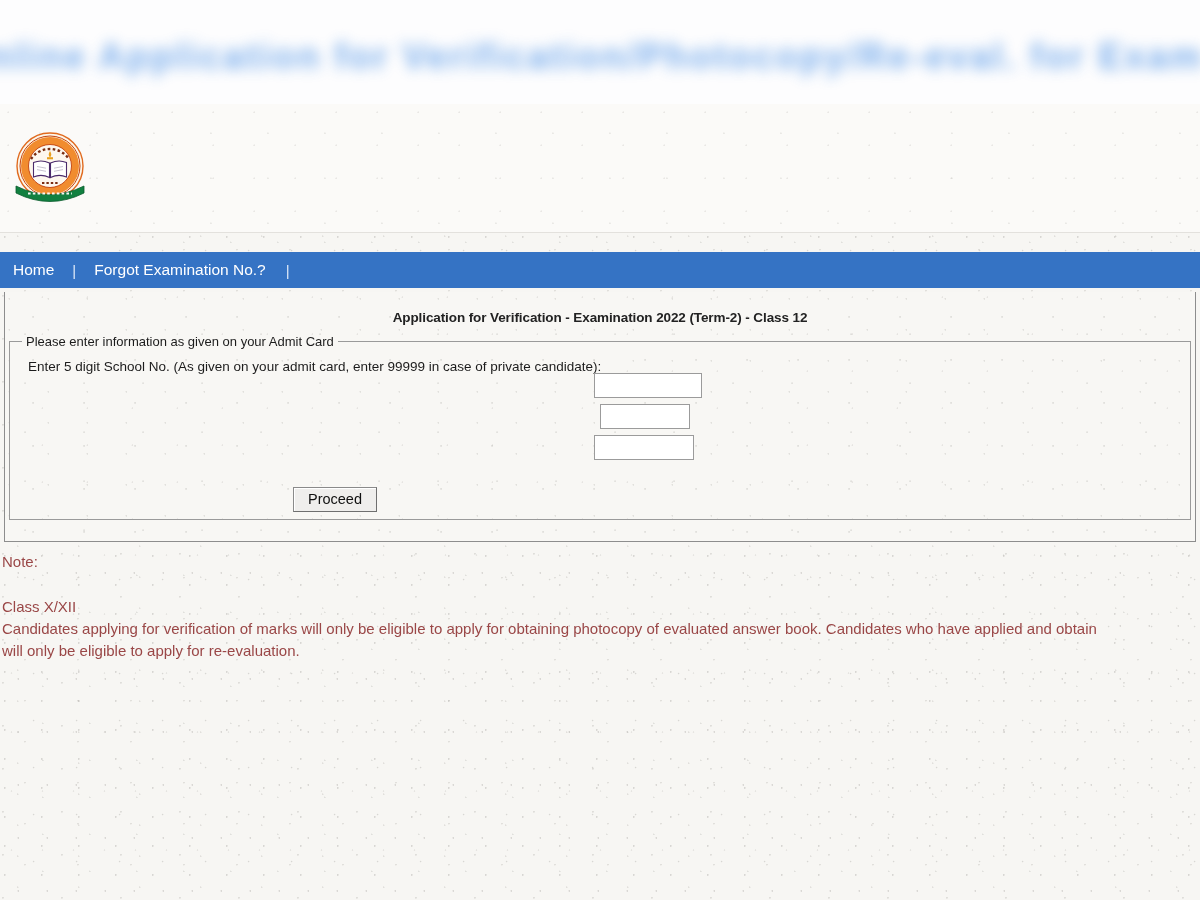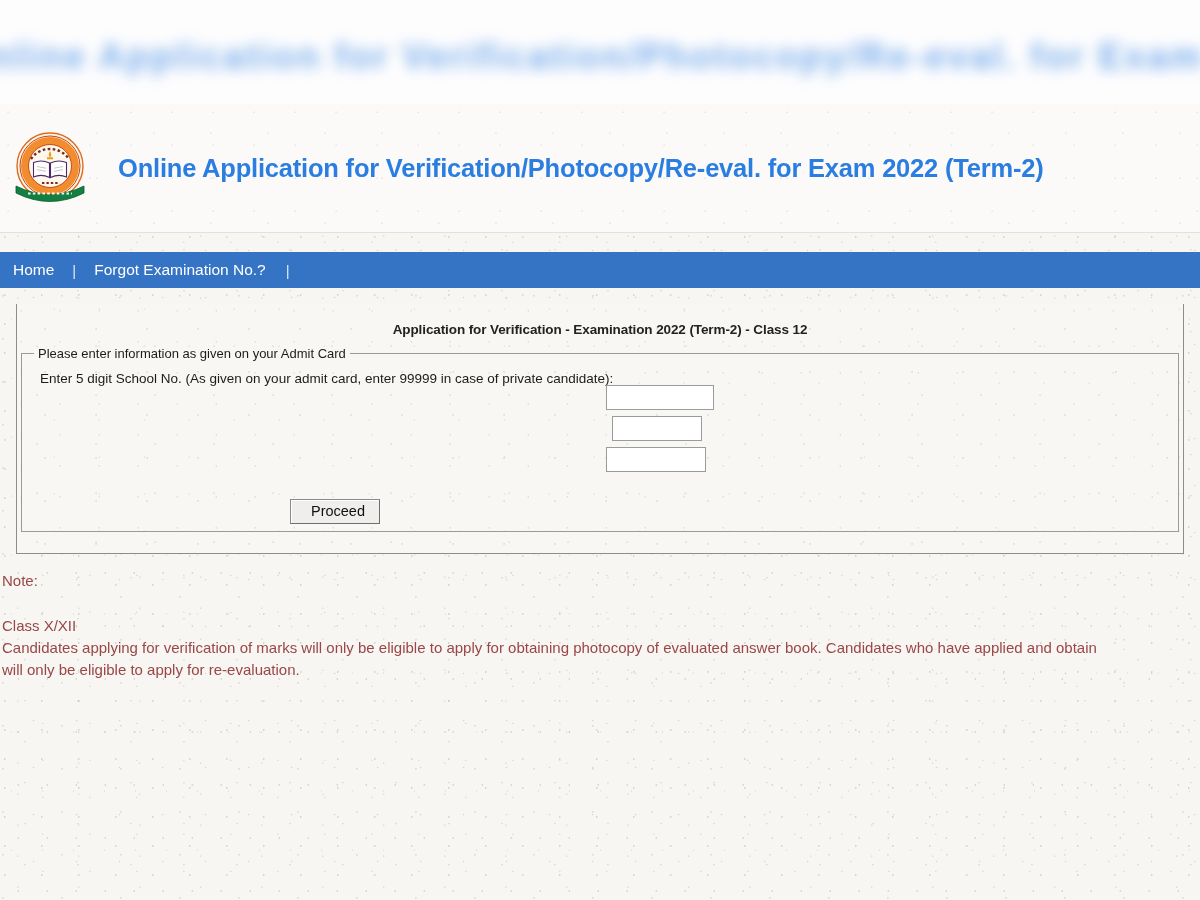--- a/index.html
+++ b/index.html
@@ -127,21 +127,21 @@
     padding: 0 14px;
     font-size: 15px;
   }
   .nav-sep.last { padding-left: 16px; }
 
   
   .content {
     position: relative;
     border: 1px solid #8d8d8d;
     border-top: none;
-    margin: 16px;
+    margin: 4px;
     height: 250px;
     box-sizing: border-box;
     overflow: hidden;
   }
   .content .tex {
     position: absolute; inset: 0;
     background-color: #f8f7f4;
     background-image:
       radial-gradient(circle at 11% 22%, rgba(198,196,192,.45) 0.6px, transparent 1.1px),
       radial-gradient(circle at 55% 58%, rgba(192,190,186,.42) 0.6px, transparent 1.1px),
@@ -215,21 +215,21 @@
     padding-right: 530px;
   }
   .proceed-btn {
     font-family: "Liberation Sans", sans-serif;
     font-size: 14.5px;
     color: #101010;
     background: #efeeec;
     border: 1px solid #8a8a8a;
     border-right-color: #6f6f6f;
     border-bottom-color: #6f6f6f;
-    padding: 3px 14px 4px 20px;
+    padding: 3px 14px 4px 14px;
     cursor: pointer;
     box-shadow: inset 1px 1px 0 #ffffff;
   }
 
   
   .note {
     position: relative;
     color: #9a4747;
     font-size: 15px;
     line-height: 22px;
@@ -280,21 +280,20 @@
         <path d="M19 29 A23 23 0 0 1 57 29" fill="none" stroke="#7a2d12" stroke-width="2.4" stroke-dasharray="2.6 2.4"></path>
 
         <path d="M30 53 h16" stroke="#7a2d12" stroke-width="2.2" stroke-dasharray="2.4 2"></path>
 
         <path d="M4 56 q34 17 68 0 l0 7 q-34 17-68 0 Z" fill="#118040"></path>
         <path d="M4 56 q34 17 68 0 l0 7 q-34 17-68 0 Z" fill="none" stroke="#0b5c2d" stroke-width="0.8"></path>
         <path d="M16 63.5 h44" stroke="#ffffff" stroke-width="2.2" stroke-dasharray="2.6 2.2" opacity="0.95"></path>
       </svg>
     </div>
 
-    <div class="header-title">Online Application for Verification/Photocopy/Re-eval. for Exam 2022 (Term-2)</div>
   </div>
 
   <div class="navbar">
     <a class="nav-link" href="#">Home</a>
     <span class="nav-sep">|</span>
     <a class="nav-link" href="#">Forgot Examination No.?</a>
     <span class="nav-sep last">|</span>
   </div>
 
   <div class="content">

